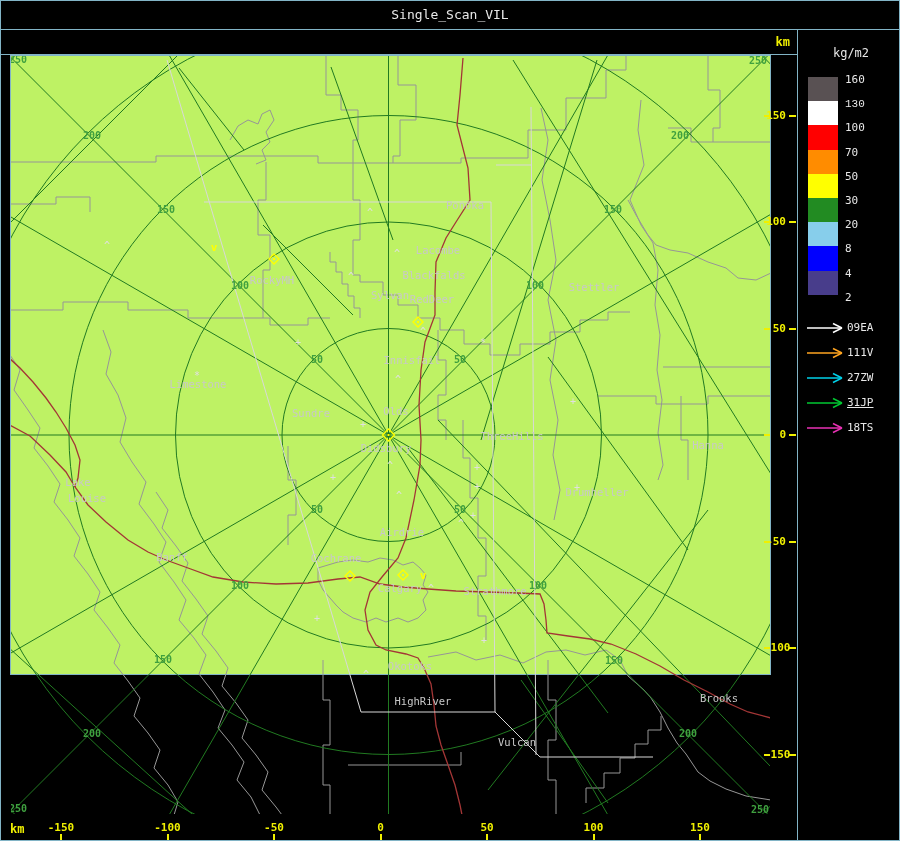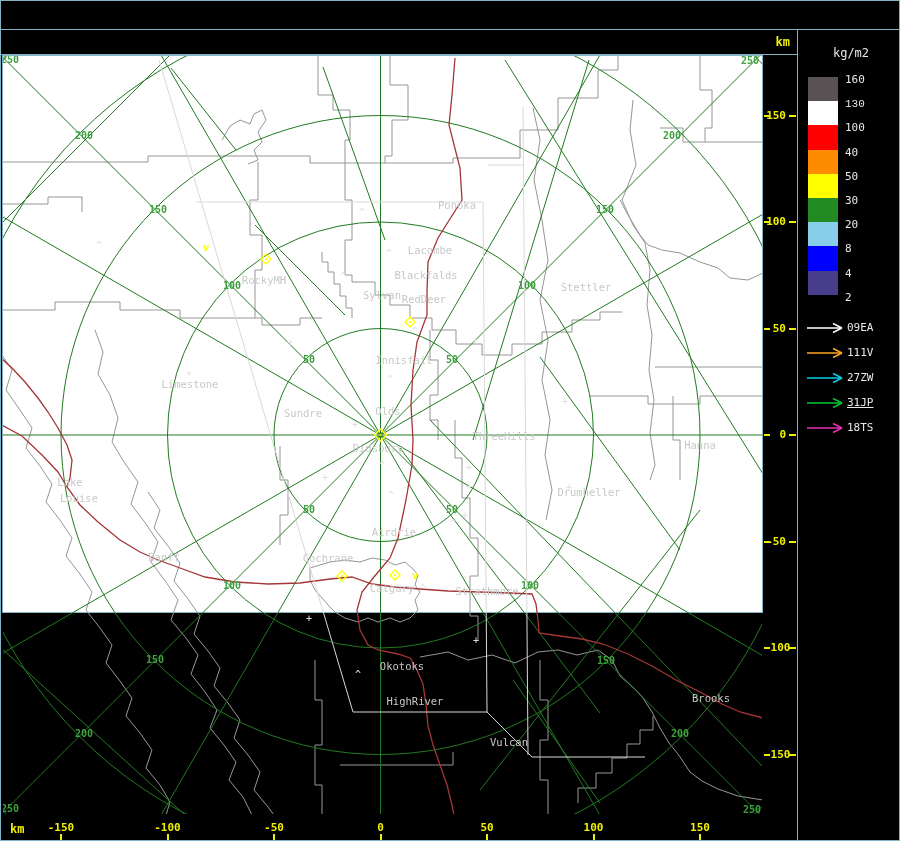--- a/index.html
+++ b/index.html
@@ -7,42 +7,43 @@
        font-family:"DejaVu Sans Mono","Liberation Mono",monospace;}
   .frame{position:absolute;inset:0;border:1px solid #82b4c6;pointer-events:none;}
   .hline{position:absolute;height:1px;background:#82b4c6;}
   .vline{position:absolute;width:1px;background:#82b4c6;}
   #title-bar{position:absolute;left:0;top:0;width:900px;height:29px;color:#e8e8e8;
              font-size:13px;line-height:29px;text-align:center;}
   #ts-bar{position:absolute;left:0;top:30px;width:797px;height:24px;}
   #timestamp{position:absolute;left:8px;top:5px;color:#f0f000;font-size:12px;font-weight:700;}
   #km-top{position:absolute;left:750px;top:5px;width:40px;text-align:right;color:#f0f000;
           font-size:12px;font-weight:700;}
-  #map-wrap{position:absolute;left:2px;top:55px;width:761px;height:558px;border:1px solid #82b4c6;
-            box-sizing:border-box;background:#ffffff;}
+  #map-wrap{position:absolute;left:10px;top:55px;width:761px;height:620px;border:1px solid #82b4c6;
+            box-sizing:border-box;background:#bef264;}
   #map-svg{position:absolute;left:0;top:0;}
   .city{fill:#c8c8c8;font-size:10.5px;font-family:"DejaVu Sans Mono",monospace;}
   .rlabel{fill:#3fa03f;font-size:10px;font-weight:700;font-family:"DejaVu Sans Mono",monospace;}
   .poi{fill:#e0e0e0;font-size:10px;font-family:"DejaVu Sans Mono",monospace;}
   .vmark{fill:#ffff00;font-size:11px;font-weight:700;font-family:"DejaVu Sans Mono",monospace;}
   .ax-label{position:absolute;color:#f0f000;font-size:11px;font-weight:700;line-height:12px;}
   .tick{position:absolute;background:#f0f000;}
   #legend-unit{position:absolute;left:806px;top:46px;width:90px;text-align:center;color:#e8e8e8;
                font-size:12px;}
   .lg-box{position:absolute;left:808px;width:30px;}
   .lg-val{position:absolute;left:845px;color:#e8e8e8;font-size:11px;line-height:12px;}
   .arrow-label{position:absolute;left:847px;color:#e8e8e8;font-size:11px;line-height:12px;}
   .arrow-svg{position:absolute;left:806px;width:38px;height:12px;}
   #bottom-km{position:absolute;left:10px;top:822px;color:#f0f000;font-size:12px;font-weight:700;}
 </style>
 </head>
 <body>
 
 <div id="app">
 
+  <div id="title-bar">Single_Scan_VIL</div>
   <div class="hline" style="left:0;top:29px;width:900px;"></div>
 
   <div id="ts-bar">
     <div id="km-top">km</div>
   </div>
   <div class="hline" style="left:0;top:54px;width:797px;"></div>
   <div class="vline" style="left:797px;top:30px;height:811px;"></div>
 
   <div id="map-wrap">
     <svg id="map-svg" width="759" height="758" viewBox="3 56 759 758">
@@ -254,21 +255,21 @@
     <div class="lg-box" style="top:125.4px;height:24.2px;background:#ff0000;"></div>
     <div class="lg-box" style="top:149.6px;height:24.2px;background:#ff8c00;"></div>
     <div class="lg-box" style="top:173.8px;height:24.2px;background:#ffff00;"></div>
     <div class="lg-box" style="top:198px;height:24.2px;background:#228b22;"></div>
     <div class="lg-box" style="top:222.2px;height:24.2px;background:#87ceeb;"></div>
     <div class="lg-box" style="top:246.4px;height:24.2px;background:#0000ff;"></div>
     <div class="lg-box" style="top:270.6px;height:24.2px;background:#483d8b;"></div>
     <div class="lg-val" style="top:74px;">160</div>
     <div class="lg-val" style="top:98.2px;font-family:Liberation Mono, monospace;">130</div>
     <div class="lg-val" style="top:122.4px;">100</div>
-    <div class="lg-val" style="top:146.6px;">40</div>
+    <div class="lg-val" style="top:146.6px;">70</div>
     <div class="lg-val" style="top:170.8px;">50</div>
     <div class="lg-val" style="top:195px;">30</div>
     <div class="lg-val" style="top:219.2px;">20</div>
     <div class="lg-val" style="top:243.4px;">8</div>
     <div class="lg-val" style="top:267.6px;">4</div>
     <div class="lg-val" style="top:291.79999999999995px;">2</div>
     <svg class="arrow-svg" style="top:322px;" viewBox="0 0 38 12">
       <line x1="1" y1="6" x2="34" y2="6" stroke="#ffffff" stroke-width="1.5"></line>
       <line x1="36" y1="6" x2="27" y2="1.5" stroke="#ffffff" stroke-width="1.5"></line>
       <line x1="36" y1="6" x2="27" y2="10.5" stroke="#ffffff" stroke-width="1.5"></line>

